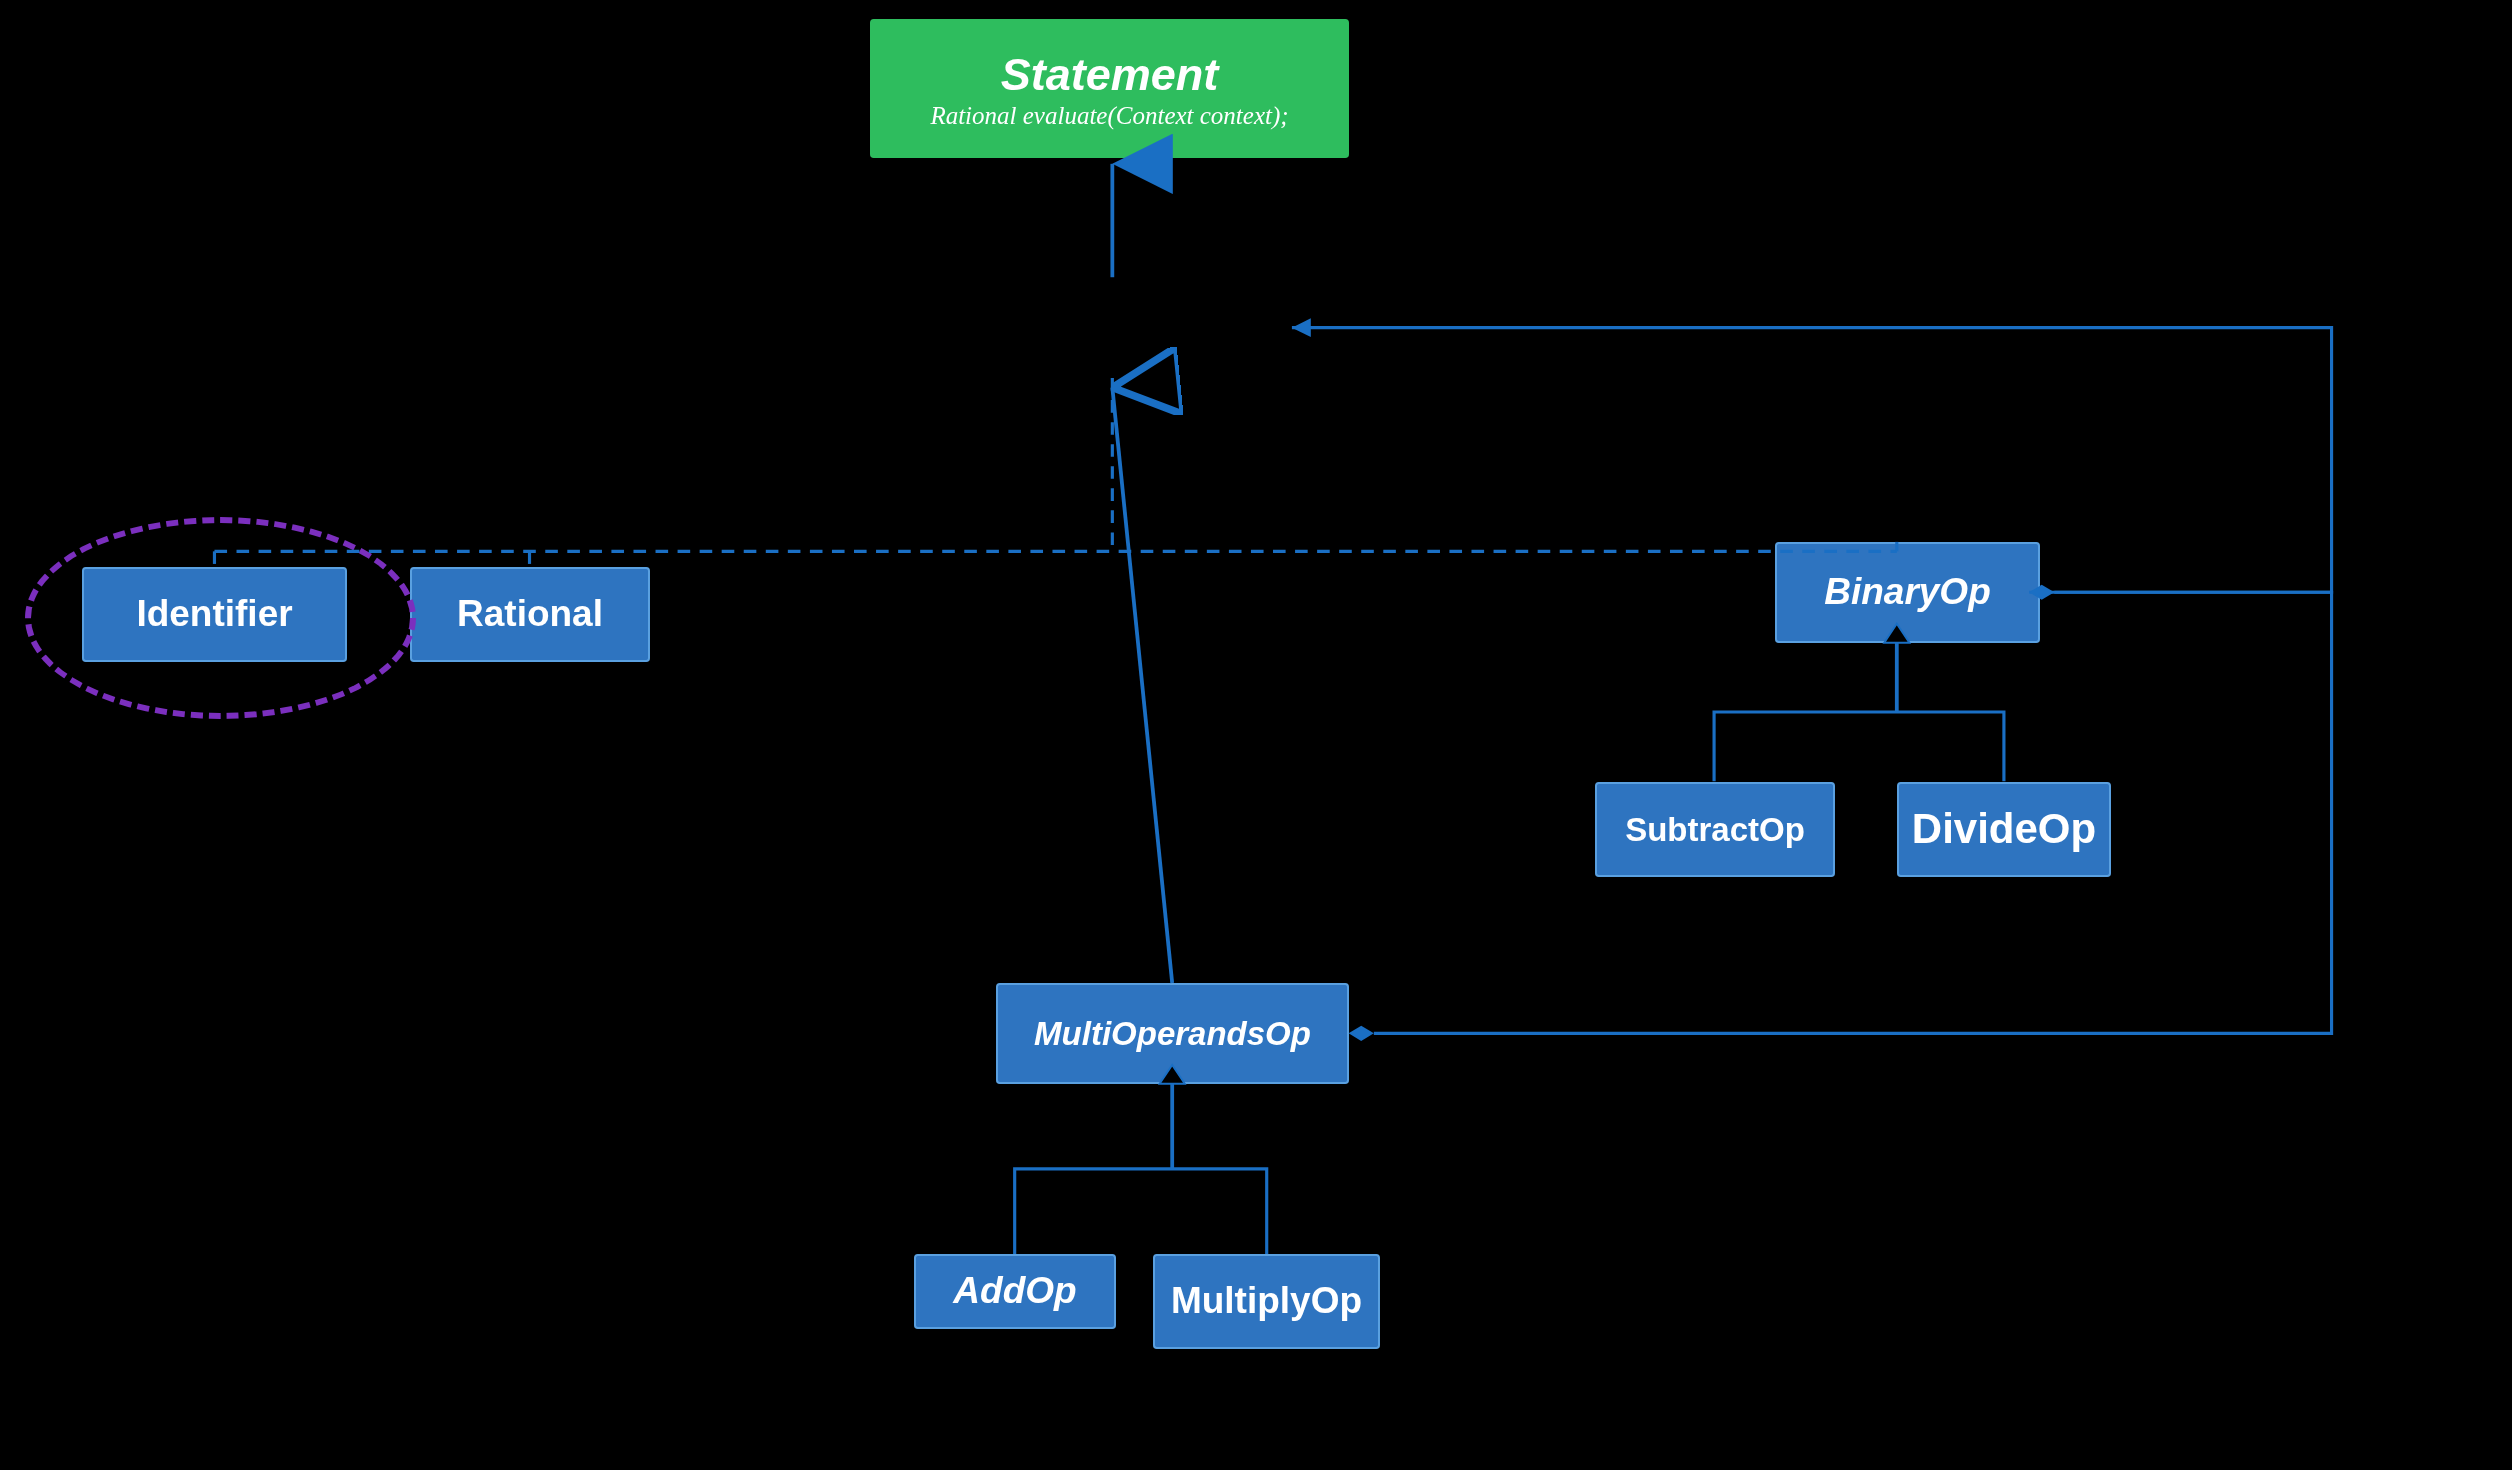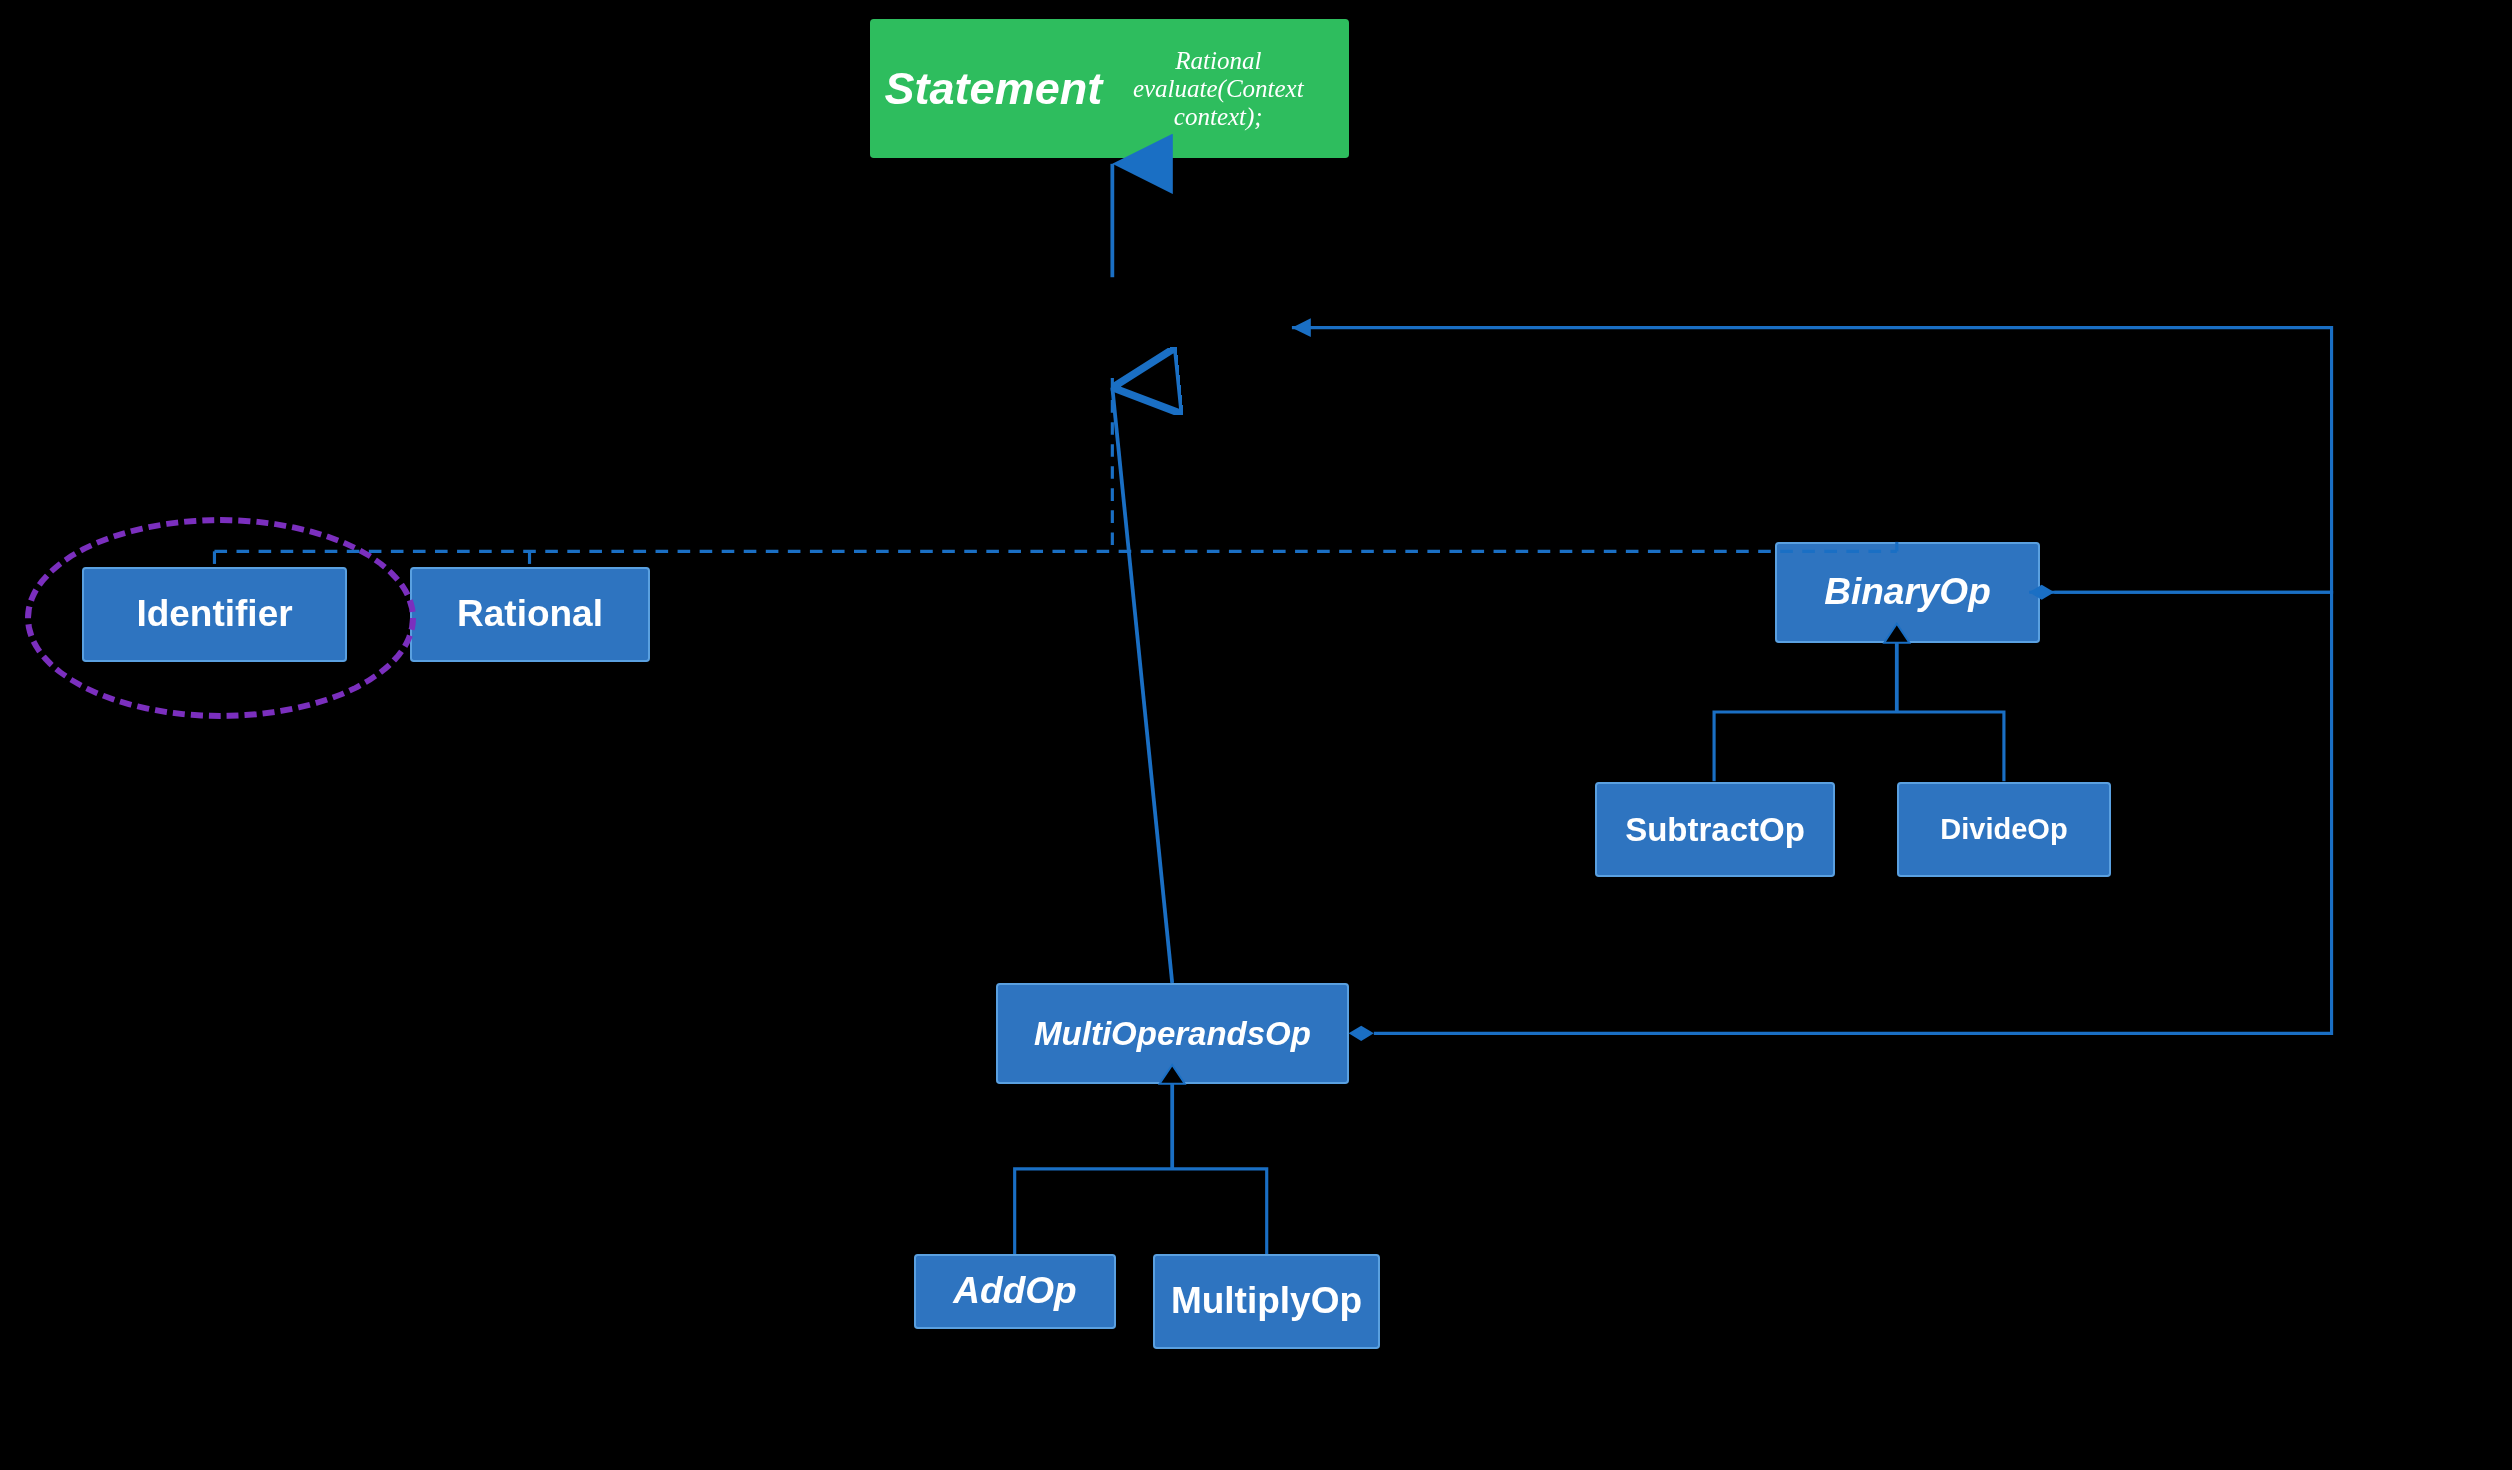--- a/index.html
+++ b/index.html
@@ -61,21 +61,21 @@
       border: 6.3px dashed #7b2fbe;
       border-radius: 50%;
       background: transparent;
     }
   </style>
 </head>
 <body>
 
 <div class="diagram-container">
 
-  <div class="box box-green" style="left:870px; top:19px; width:479px; height:139px; flex-direction:row; padding:12.6px;">
+  <div class="box box-green" style="left:870px; top:19px; width:479px; height:139px; flex-direction:column; padding:12.6px;">
     <span class="box-label" style="font-style:italic; font-size:45px;">Statement</span>
     <span style="font-style:italic; font-size:25px; color:#fff;font-family:Liberation Serif, serif;">Rational evaluate(Context context);</span>
   </div>
 
 
   <div class="box box-blue" style="left:82px; top:567px; width:265px; height:95px;">
     <span class="box-label" style="font-size:37px;">Identifier</span>
   </div>
 
   <div class="box box-blue" style="left:410px; top:567px; width:240px; height:95px;">
@@ -84,21 +84,21 @@
 
   <div class="box box-blue" style="left:1765px; top:542px; width:265px; height:101px;margin-left:10px;">
     <span class="box-label" style="font-style:italic; font-size:37px;">BinaryOp</span>
   </div>
 
   <div class="box box-blue" style="left:1595px; top:782px; width:240px; height:95px;">
     <span class="box-label" style="font-size:33px;text-align:right;">SubtractOp</span>
   </div>
 
   <div class="box box-blue" style="left:1897px; top:782px; width:214px; height:95px;">
-    <span class="box-label" style="font-size:29px;">DivideOp</span>
+    <span class="box-label" style="font-size:42px;">DivideOp</span>
   </div>
 
   <div class="box box-blue" style="left:996px; top:983px; width:353px; height:101px;">
     <span class="box-label" style="font-style:italic; font-size:33px;">MultiOperandsOp</span>
   </div>
 
   <div class="box box-blue" style="left:914px; top:1254px; width:202px; height:75px;font-style:italic;">
     <span class="box-label" style="font-size:37px;">AddOp</span>
   </div>
 

